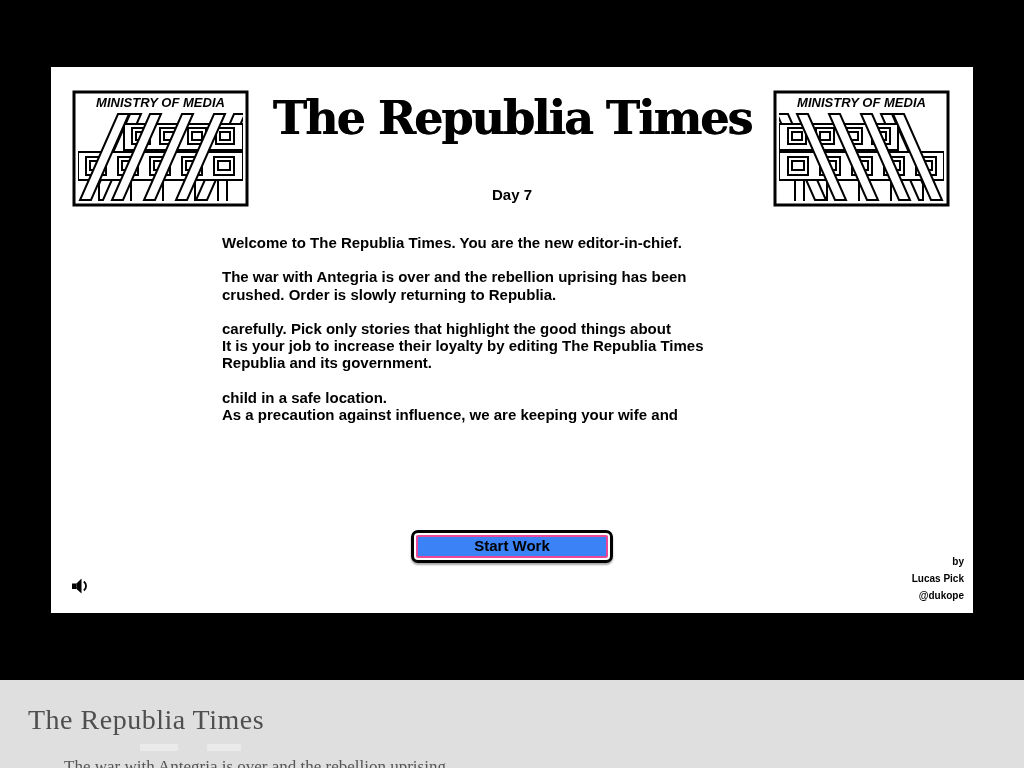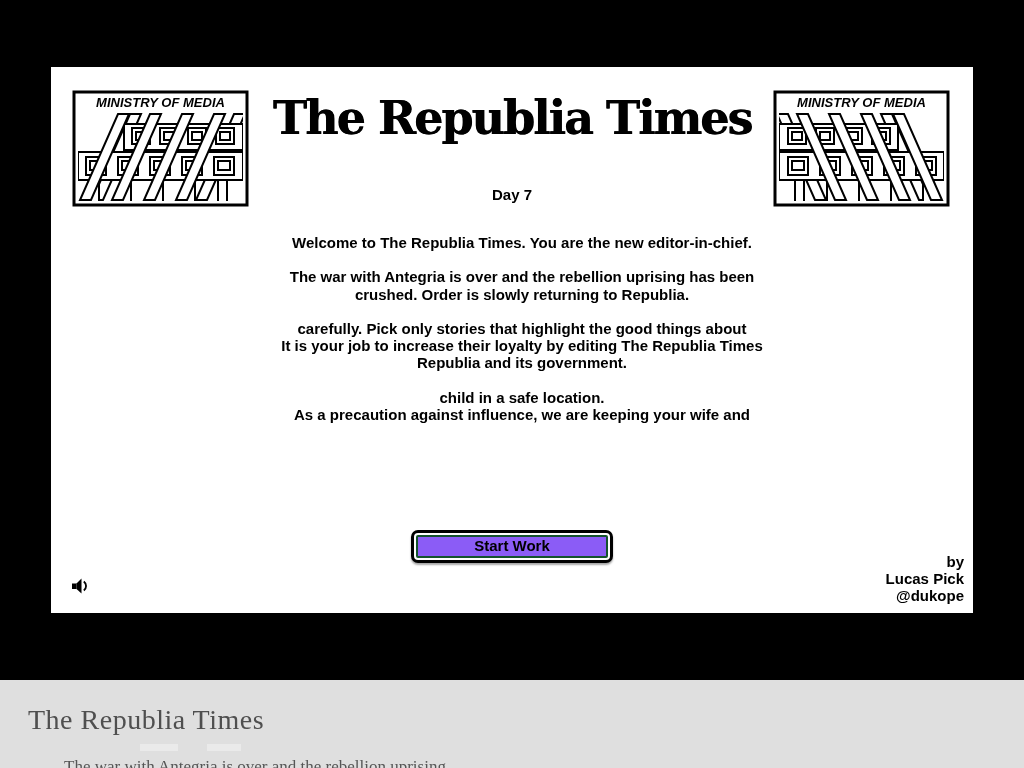--- a/index.html
+++ b/index.html
@@ -16,31 +16,31 @@
 
   .masthead{position:absolute;left:0;top:26px;width:100%;text-align:center;
     font-family:"DejaVu Serif",serif;font-weight:bold;font-size:46px;
     letter-spacing:-2px;line-height:1.1;
     text-shadow:0.6px 0 0 #000;}
   .day{position:absolute;left:0;top:119px;width:100%;text-align:center;
     font-weight:bold;font-size:15px;}
 
   .intro{position:absolute;left:171px;top:167px;width:600px;
     font-weight:bold;font-size:15px;line-height:17.3px;}
-  .intro .para{margin:0 0 17px 0;text-align:center;}
+  .intro .para{margin:0 0 17px 0;}
   .intro .line{white-space:nowrap;}
 
   .start-button{position:absolute;left:50%;top:463px;transform:translateX(-50%);
     width:192px;border:3px solid #000;border-radius:7px;padding:2px;background:#fff;
     box-shadow:0 2px 2px rgba(0,0,0,0.35);cursor:pointer;}
-  .start-button .inner{border:2px solid #14532d;border-radius:2px;background:#8b5cf6;
+  .start-button .inner{border:2px solid #ec4899;border-radius:2px;background:#3b82f6;
     text-align:center;font-weight:bold;font-size:15px;line-height:16px;padding:1px 0 2px 0;}
 
   .credit{position:absolute;right:9px;top:486px;text-align:right;
-    font-weight:bold;font-size:15px;line-height:17px;}
+    font-weight:bold;font-size:10px;line-height:17px;}
 
   .sound{position:absolute;left:19px;top:509px;width:20px;height:20px;cursor:pointer;}
 
   
   .footer{position:absolute;left:0;top:680px;width:1024px;height:88px;
     background:#dfdfdf;color:#4f4f4f;}
   .footer h1{margin:0;position:absolute;left:28px;top:24px;
     font-family:"Liberation Serif",serif;font-weight:400;font-size:28px;
     letter-spacing:0.5px;color:#4f4f4f;}
   .footer .faint{position:absolute;height:7px;background:#eaeaea;top:64px;}

